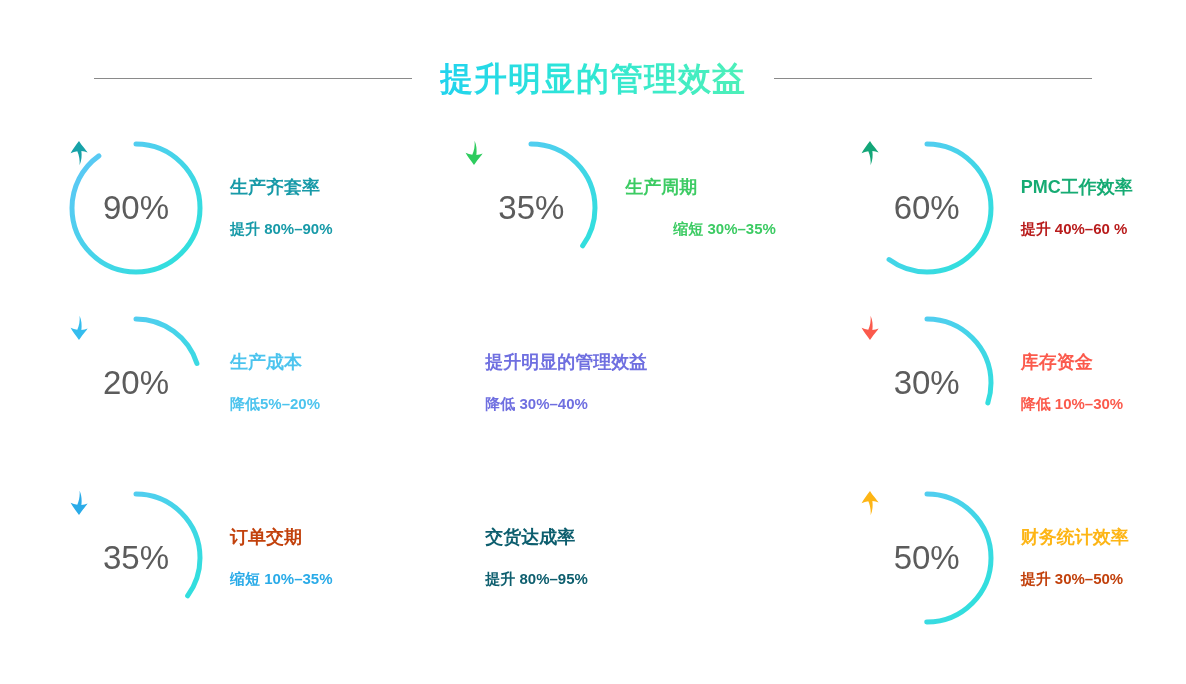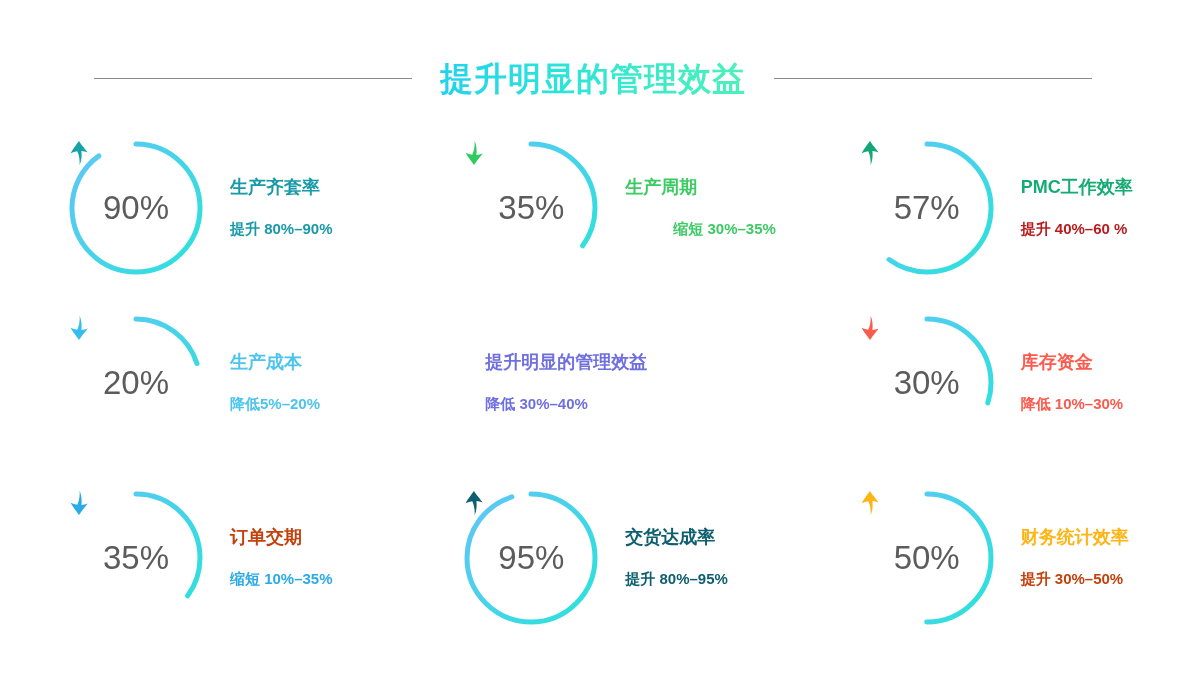--- a/index.html
+++ b/index.html
@@ -183,21 +183,21 @@
         <svg width="140" height="140" viewBox="0 0 140 140">
           <defs>
             <linearGradient id="grad2" x1="0.85" y1="0.05" x2="0.12" y2="0.95">
               <stop offset="0%" stop-color="#5bc8f5"></stop>
               <stop offset="100%" stop-color="#2fe0dc"></stop>
             </linearGradient>
           </defs>
           <circle cx="70" cy="70" r="64" fill="none" stroke="url(#grad2)" stroke-width="5" stroke-linecap="round" stroke-dasharray="241.2743157956961 160.8495438637974" transform="rotate(-90 70 70)"></circle>
         </svg>
         <div class="donut-center">
-          <div class="pct">57%</div>
+          <div class="pct">60%</div>
           <svg class="arrow" viewBox="0 0 26 26">
             <path d="M13 1 C15.8 5.6 20.2 10.2 21.6 12.6 C19.7 11.9 17.6 11.3 15.4 11.1 C15.9 15.6 15.7 20.6 13.6 25.2 C14.0 20.2 13.2 15.2 11.3 11.2 C9.0 11.6 6.7 12.2 4.6 13.2 C6.6 9.4 10.0 5.1 13 1 Z" fill="#13a678"></path>
           </svg>
         </div>
       </div>
       <div class="info">
         <div class="label" style="color: rgb(22, 171, 115);">PMC工作效率</div>
         <div class="delta" style="color: #b91c1c; text-align: right;">提升 40%–60 %</div>
       </div>
     </div>
@@ -270,37 +270,20 @@
             <path d="M13 25 C15.8 20.4 20.2 15.8 21.6 13.4 C19.7 14.1 17.6 14.7 15.4 14.9 C15.9 10.4 15.7 5.4 13.6 0.8 C14.0 5.8 13.2 10.8 11.3 14.8 C9.0 14.4 6.7 13.8 4.6 12.8 C6.6 16.6 10.0 20.9 13 25 Z" fill="#2aabe8"></path>
           </svg>
         </div>
       </div>
       <div class="info">
         <div class="label" style="color: #c2410c;">订单交期</div>
         <div class="delta" style="color: rgb(42, 171, 232);">缩短 10%–35%</div>
       </div>
     </div>
     <div class="cell">
-      <div class="donut">
-        <svg width="140" height="140" viewBox="0 0 140 140">
-          <defs>
-            <linearGradient id="grad7" x1="0.85" y1="0.05" x2="0.12" y2="0.95">
-              <stop offset="0%" stop-color="#5bc8f5"></stop>
-              <stop offset="100%" stop-color="#2fe0dc"></stop>
-            </linearGradient>
-          </defs>
-          <circle cx="70" cy="70" r="64" fill="none" stroke="url(#grad7)" stroke-width="5" stroke-linecap="round" stroke-dasharray="382.01766667651884 20.106192982974676" transform="rotate(-90 70 70)"></circle>
-        </svg>
-        <div class="donut-center">
-          <div class="pct">95%</div>
-          <svg class="arrow" viewBox="0 0 26 26">
-            <path d="M13 1 C15.8 5.6 20.2 10.2 21.6 12.6 C19.7 11.9 17.6 11.3 15.4 11.1 C15.9 15.6 15.7 20.6 13.6 25.2 C14.0 20.2 13.2 15.2 11.3 11.2 C9.0 11.6 6.7 12.2 4.6 13.2 C6.6 9.4 10.0 5.1 13 1 Z" fill="#0d5e6e"></path>
-          </svg>
-        </div>
-      </div>
       <div class="info">
         <div class="label" style="color: rgb(13, 94, 110);">交货达成率</div>
         <div class="delta" style="color: rgb(13, 94, 110);">提升 80%–95%</div>
       </div>
     </div>
     <div class="cell">
       <div class="donut">
         <svg width="140" height="140" viewBox="0 0 140 140">
           <defs>
             <linearGradient id="grad8" x1="0.85" y1="0.05" x2="0.12" y2="0.95">

